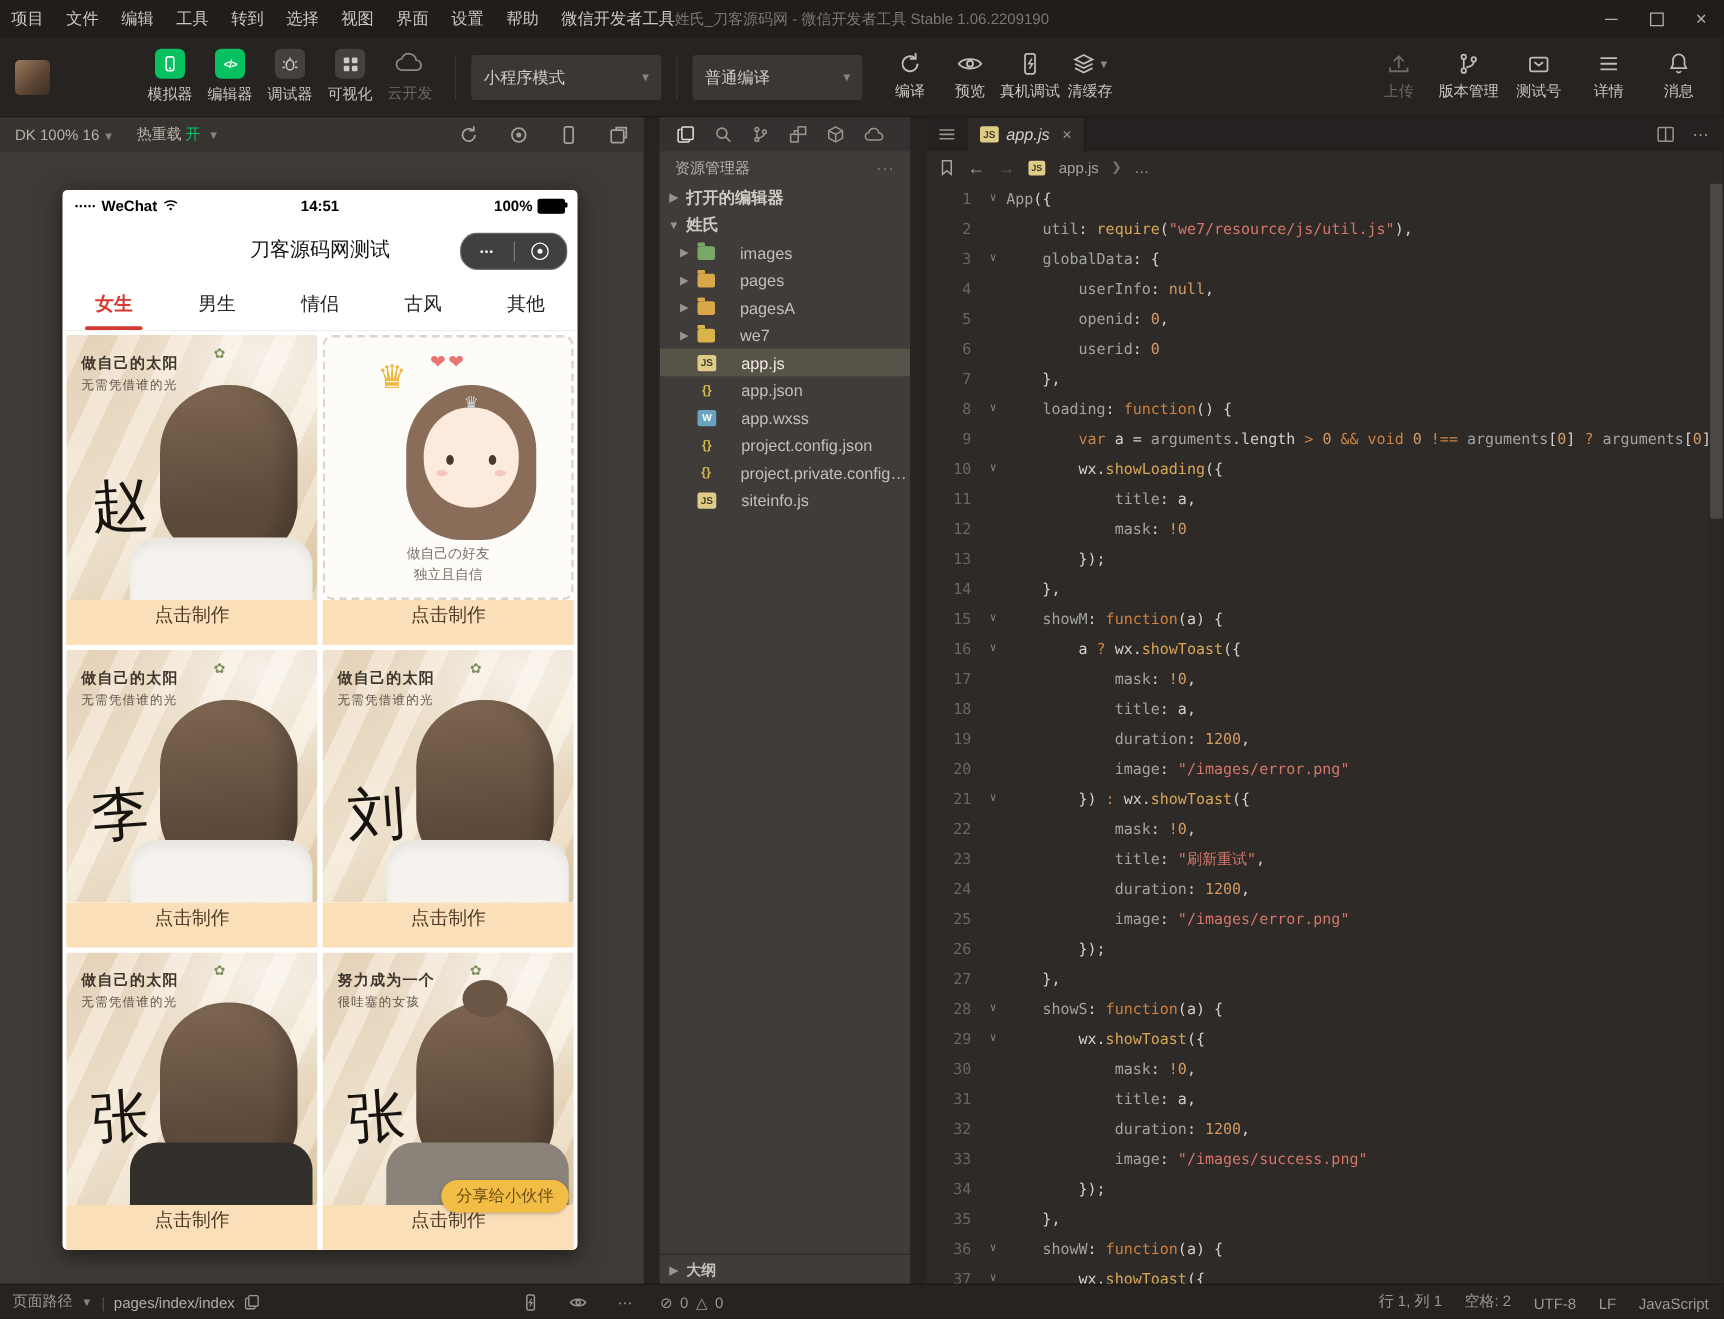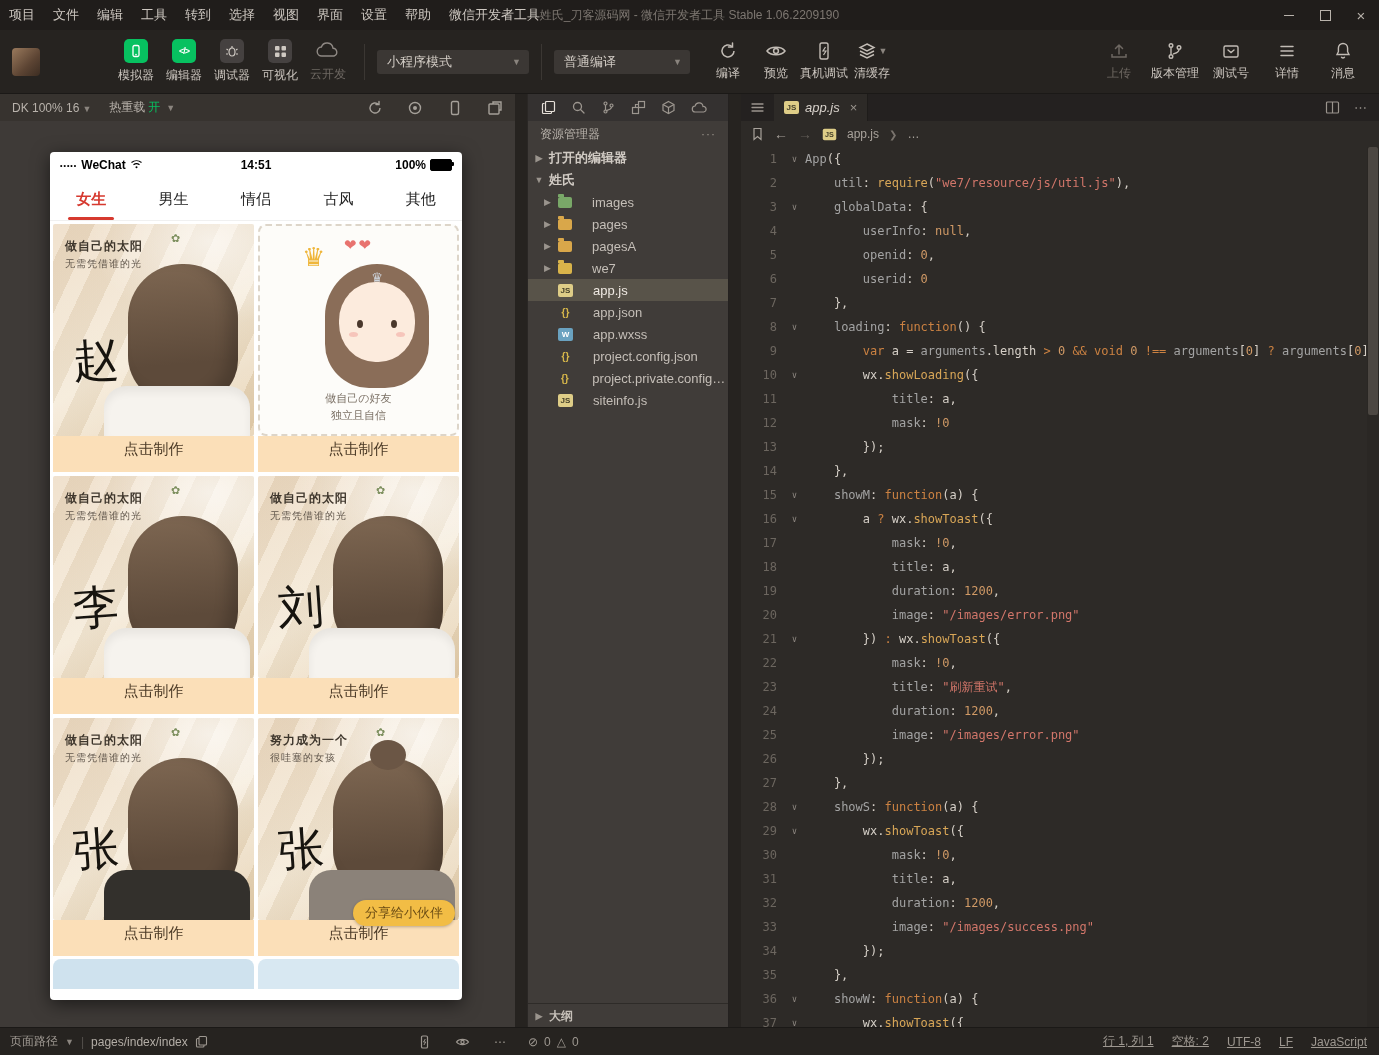--- a/index.html
+++ b/index.html
@@ -21,21 +21,21 @@
   .toolbar{position:absolute;left:0;top:30px;right:0;height:64px;background:#262320;border-bottom:1px solid #1b1917;display:flex;align-items:center;padding:0 12px;box-sizing:border-box;}
   .avatar{width:28px;height:28px;border-radius:4px;background:linear-gradient(135deg,#9a7a5d,#5c4433 60%,#3c2d22);margin-right:72px;flex:none;}
   .tool{width:48px;display:flex;flex-direction:column;align-items:center;gap:4px;cursor:pointer;flex:none;}
   .tool .lbl{font-size:12px;color:#cbc5be;white-space:nowrap;}
   .tool.dim .lbl{color:#6e6862;}
   .sqicon{width:24px;height:24px;border-radius:5px;display:flex;align-items:center;justify-content:center;}
   .sq-green{background:#07c160;color:#fff;}
   .sq-gray{background:#454140;color:#cfc9c2;}
   .code-glyph{font-size:9px;font-weight:bold;letter-spacing:-1px;}
   .vdiv{width:1px;height:36px;background:#3b3733;margin:0 12px;flex:none;}
-  .select{height:24px;background:#3b3734;border-radius:3px;color:#d2ccc5;font-size:13px;display:flex;align-items:center;padding:0 24px 0 10px;position:relative;cursor:pointer;flex:none;}
+  .select{height:36px;background:#3b3734;border-radius:3px;color:#d2ccc5;font-size:13px;display:flex;align-items:center;padding:0 24px 0 10px;position:relative;cursor:pointer;flex:none;}
   .select .caret{position:absolute;right:8px;color:#8a847e;font-size:9px;}
   .mode-select{width:118px;}
   .compile-select{width:102px;}
   .caret-sm{font-size:9px;color:#8a847e;margin-left:2px;}
   .toolbar-right{margin-left:auto;display:flex;gap:8px;}
   svg.ic{display:block;}
 
   
   .main{position:absolute;left:0;top:94px;right:0;bottom:27px;display:flex;gap:12px;}
 
@@ -154,21 +154,21 @@
   .scrollbar{position:absolute;right:0;top:53px;width:12px;bottom:0;background:#2a2724;}
   .thumb{position:absolute;left:1px;right:1px;top:0;height:268px;background:#4c4742;border-radius:2px;}
 
   
   .statusbar{position:absolute;left:0;bottom:0;right:0;height:27px;background:#262320;border-top:1px solid #1b1917;display:flex;align-items:center;font-size:12px;color:#9d9790;}
   .sb-left{display:flex;align-items:center;gap:7px;padding-left:10px;}
   .sb-sep{color:#55514c;}
   .sb-path{color:#b3ada6;}
   .sb-mid{position:absolute;left:418px;display:flex;gap:24px;align-items:center;color:#9d9790;}
   .sb-probs{position:absolute;left:528px;display:flex;gap:6px;align-items:center;}
-  .sb-right{position:absolute;right:12px;display:flex;gap:18px;align-items:center;text-decoration:underline;}
+  .sb-right{position:absolute;right:12px;display:flex;gap:18px;align-items:flex-end;}
   .caret-dn{font-size:9px;color:#8a847e;}
 </style>
 </head>
 <body>
 
 <div class="app">
 
   <div class="titlebar">
     <div style="display:flex;">
         <span class="menu-item">项目</span>
@@ -389,20 +389,32 @@
           <span>WeChat</span>
           <span style="margin-left:4px;"><svg width="13" height="10" viewBox="0 0 13 10" fill="none" stroke="#000" stroke-width="1.2">
                 <path d="M1.5 3.5a8 8 0 0 1 10 0M3.5 5.8a5 5 0 0 1 6 0"></path>
                 <circle cx="6.5" cy="8.2" r="1" fill="#000" stroke="none"></circle>
               </svg></span>
           <span class="p-time">14:51</span>
           <span class="p-batt-wrap">
               <span>100%</span>
               <span class="batt"></span>
             </span>
+        </div>
+        <div class="p-nav">
+          <span>刀客源码网测试</span>
+          <span class="capsule">
+            <span class="cap-half">
+                <span class="cap-dots">•••</span>
+              </span>
+            <span class="cap-div"></span>
+            <span class="cap-half">
+                <span class="cap-circ"></span>
+              </span>
+          </span>
         </div>
         <div class="p-tabs">
             <div class="ptab active">女生</div>
             <div class="ptab">男生</div>
             <div class="ptab">情侣</div>
             <div class="ptab">古风</div>
             <div class="ptab">其他</div>
           </div>
         <div class="grid">
             <div class="card">

